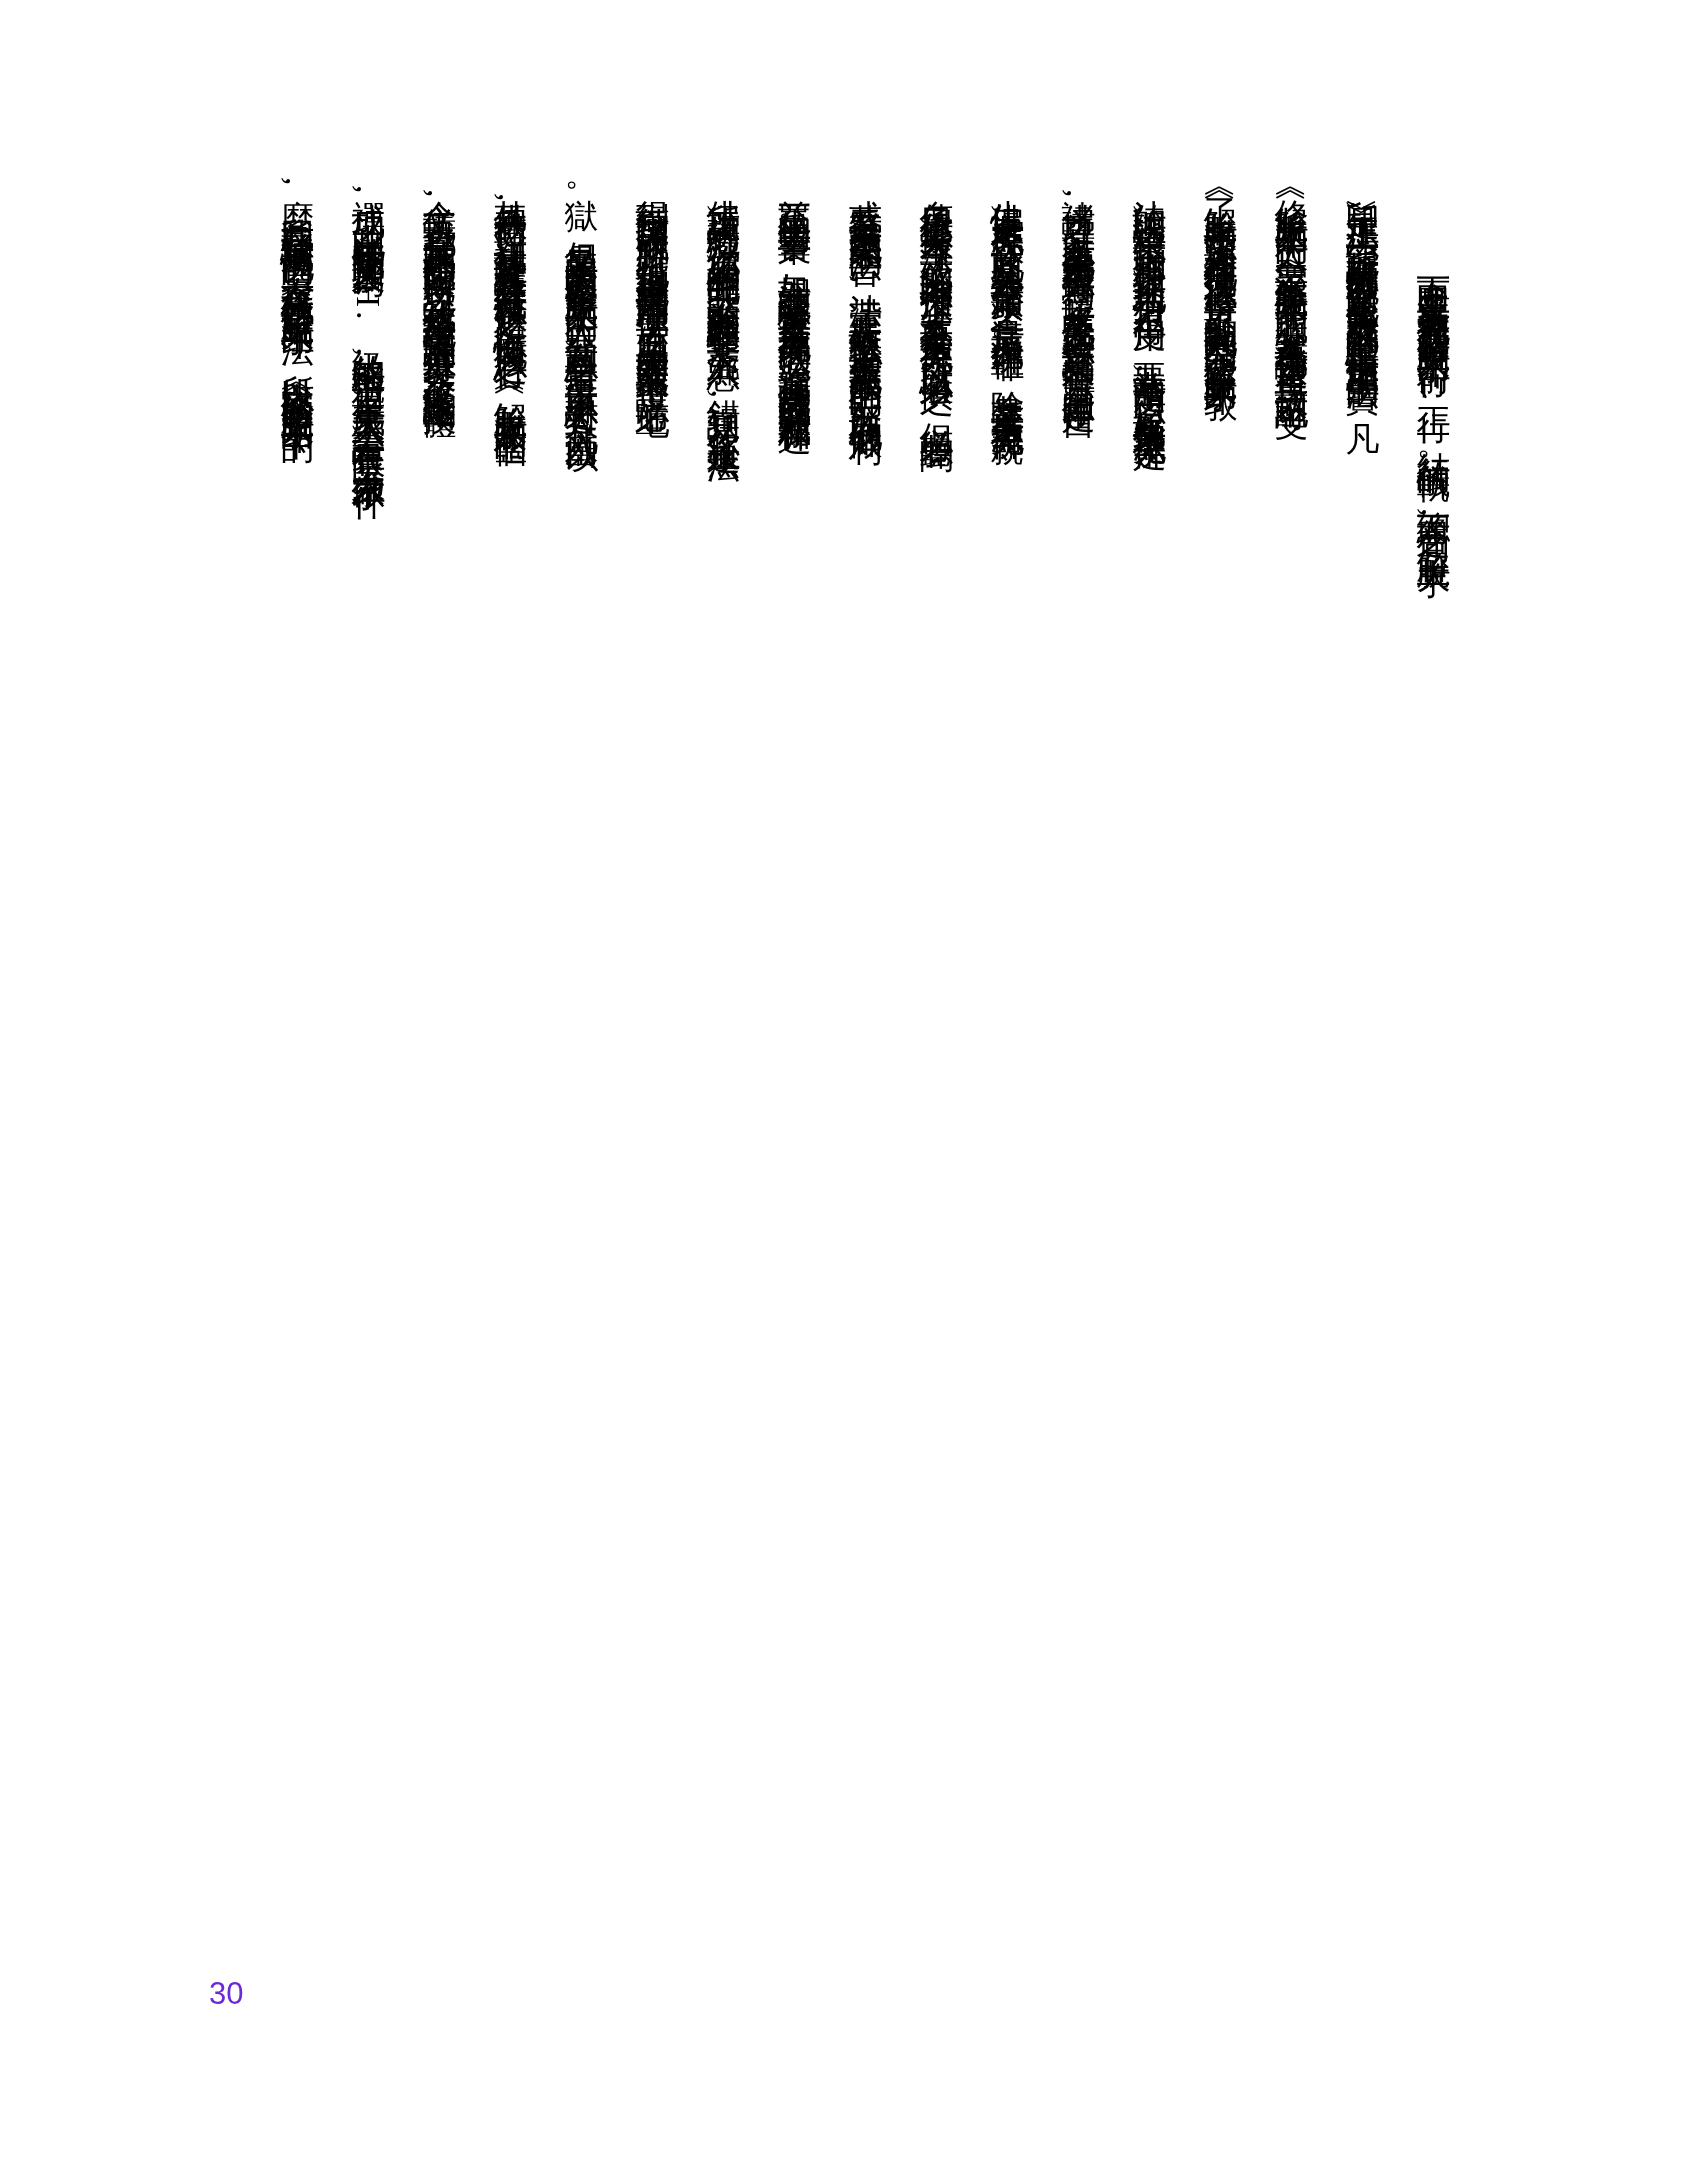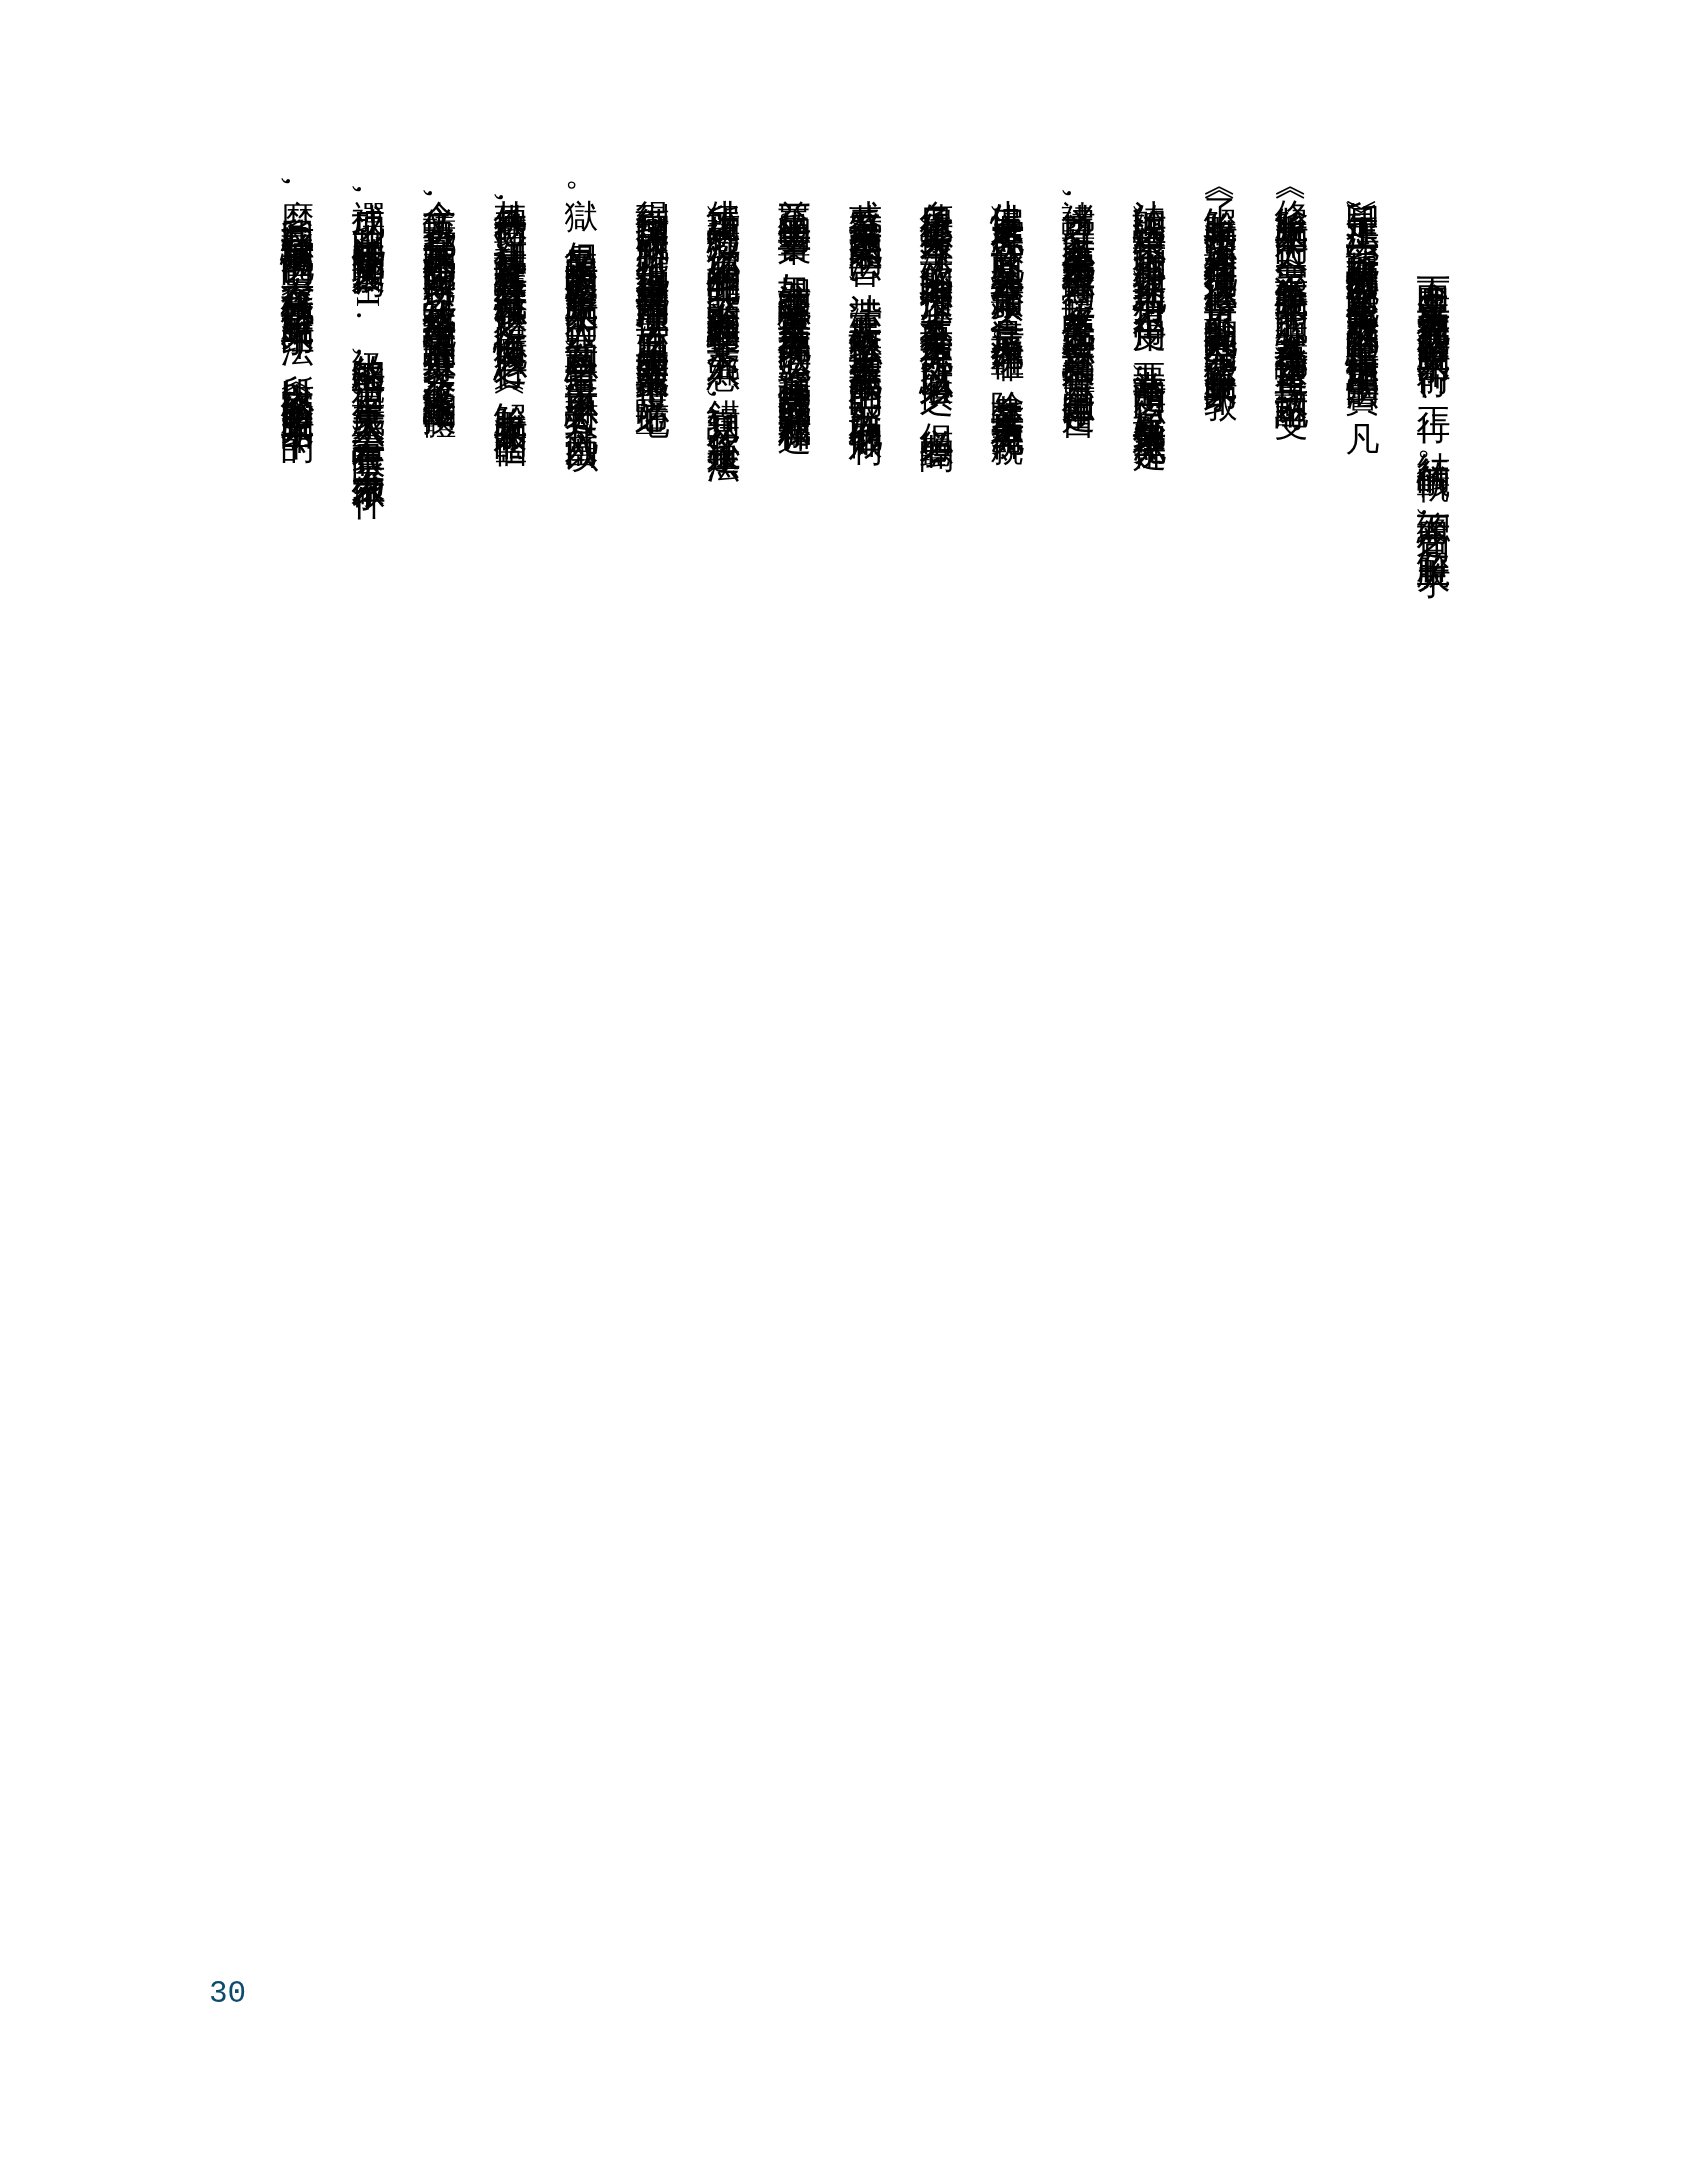--- a/index.html
+++ b/index.html
@@ -32,23 +32,23 @@
     letter-spacing: 4px;     
     white-space: nowrap;
   }
   .text-column.indent {
     text-indent: 77px;      
   }
   .page-number {
     position: absolute;
     left: 209px;
     top: 1976px;
-    font-family: Liberation Mono, monospace;
+    font-family: Liberation Sans, sans-serif;
     font-size: 31px;
-    color: #0c4a6e;
+    color: #6d28d9;
   }
 </style>
 </head>
 <body>
 
 <div class="page">
   <div class="text-block" id="text-block">
       <div class="text-column indent">下面即是第三世多杰羌佛親傳的《解脫大手印》前行、正行、結行的儀軌。總而言之一句,《解脫大手</div>
       <div class="text-column">印》是無上正法,它能讓所有的佛教修行人皆能即生大解脫大成就的唯一至高最快捷無上頂聖的法寶。凡</div>
       <div class="text-column">修《解脫大手印》的行人,一定要深悉《解脫大手印》的底蘊,其本尊為諸佛之頂首至尊,故切記不可受</div>

